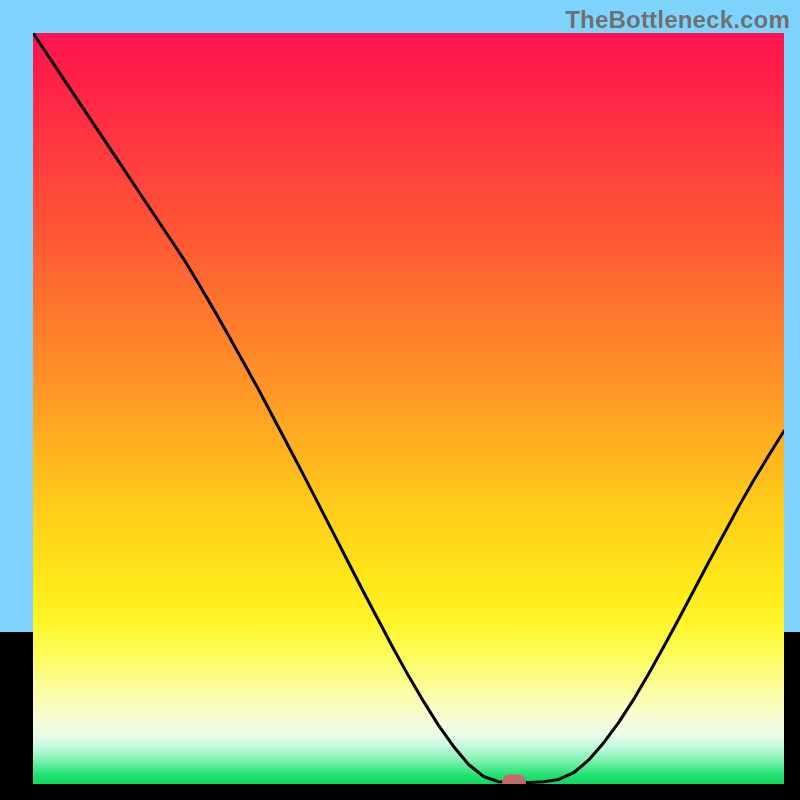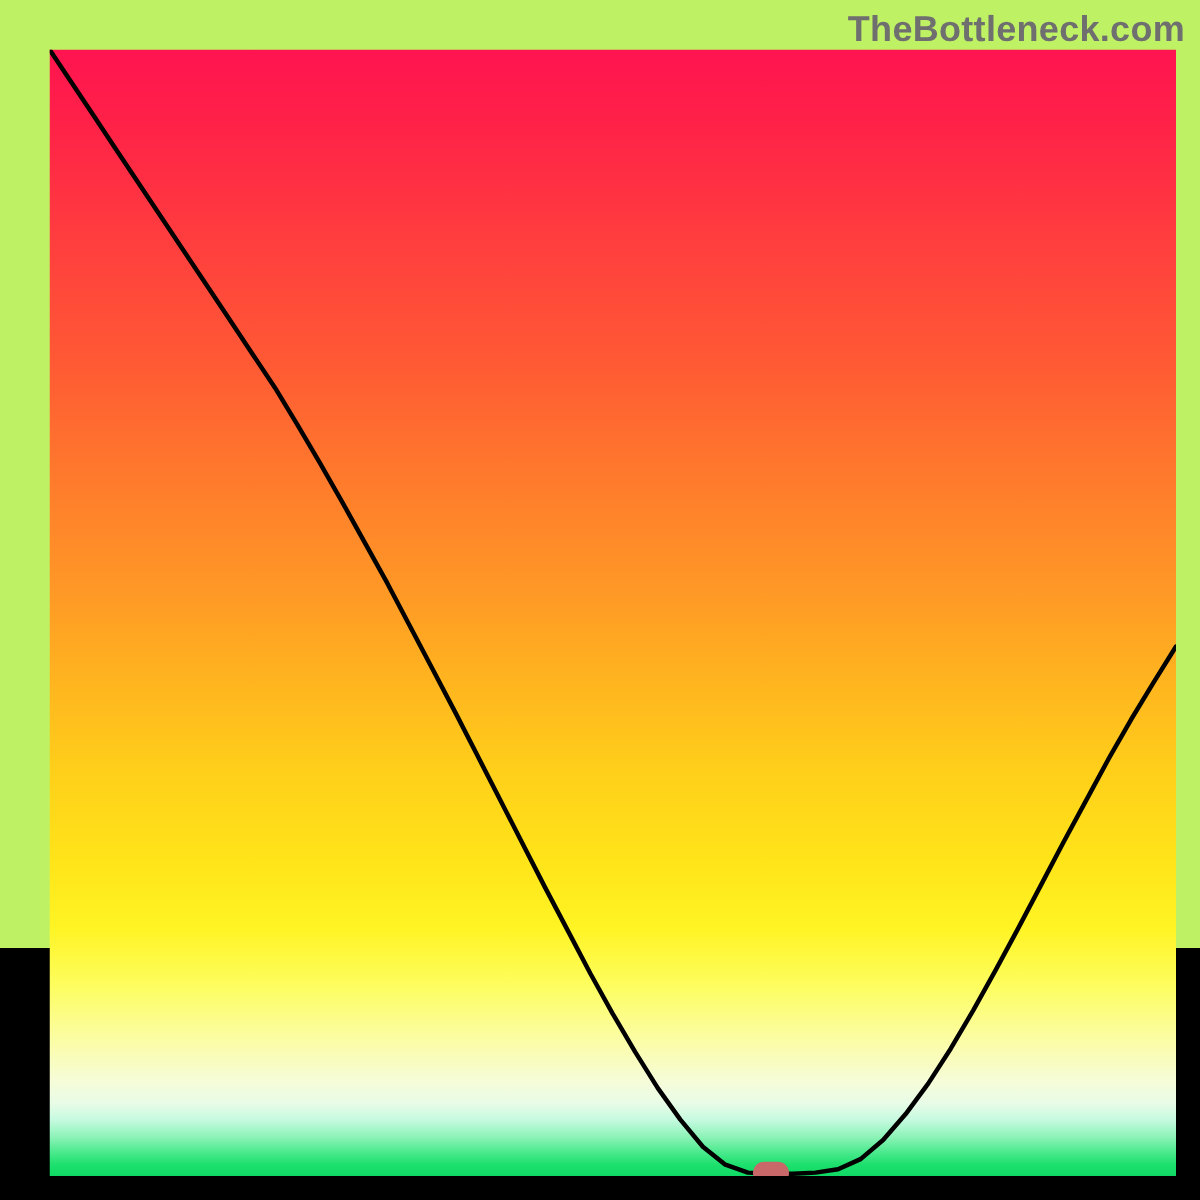--- a/index.html
+++ b/index.html
@@ -1,17 +1,17 @@
 <!DOCTYPE html>
 <html><head>
 <meta charset="utf-8">
 <style>
   * { margin: 0; padding: 0; box-sizing: border-box; }
   html, body { width: 800px; height: 800px; background: #000; overflow: hidden; }
-  .stage { position: relative; width: 800px; height: 632px; background: #bef264; }
+  .stage { position: relative; width: 800px; height: 632px; background: #7dd3fc; }
   .watermark {
     position: absolute;
     top: 6px;
     right: 10px;
     font-family: Arial, Helvetica, sans-serif;
     font-size: 24px;
     font-weight: 600;
     color: #6f6f6f;
     letter-spacing: 0.2px;
     z-index: 5;

